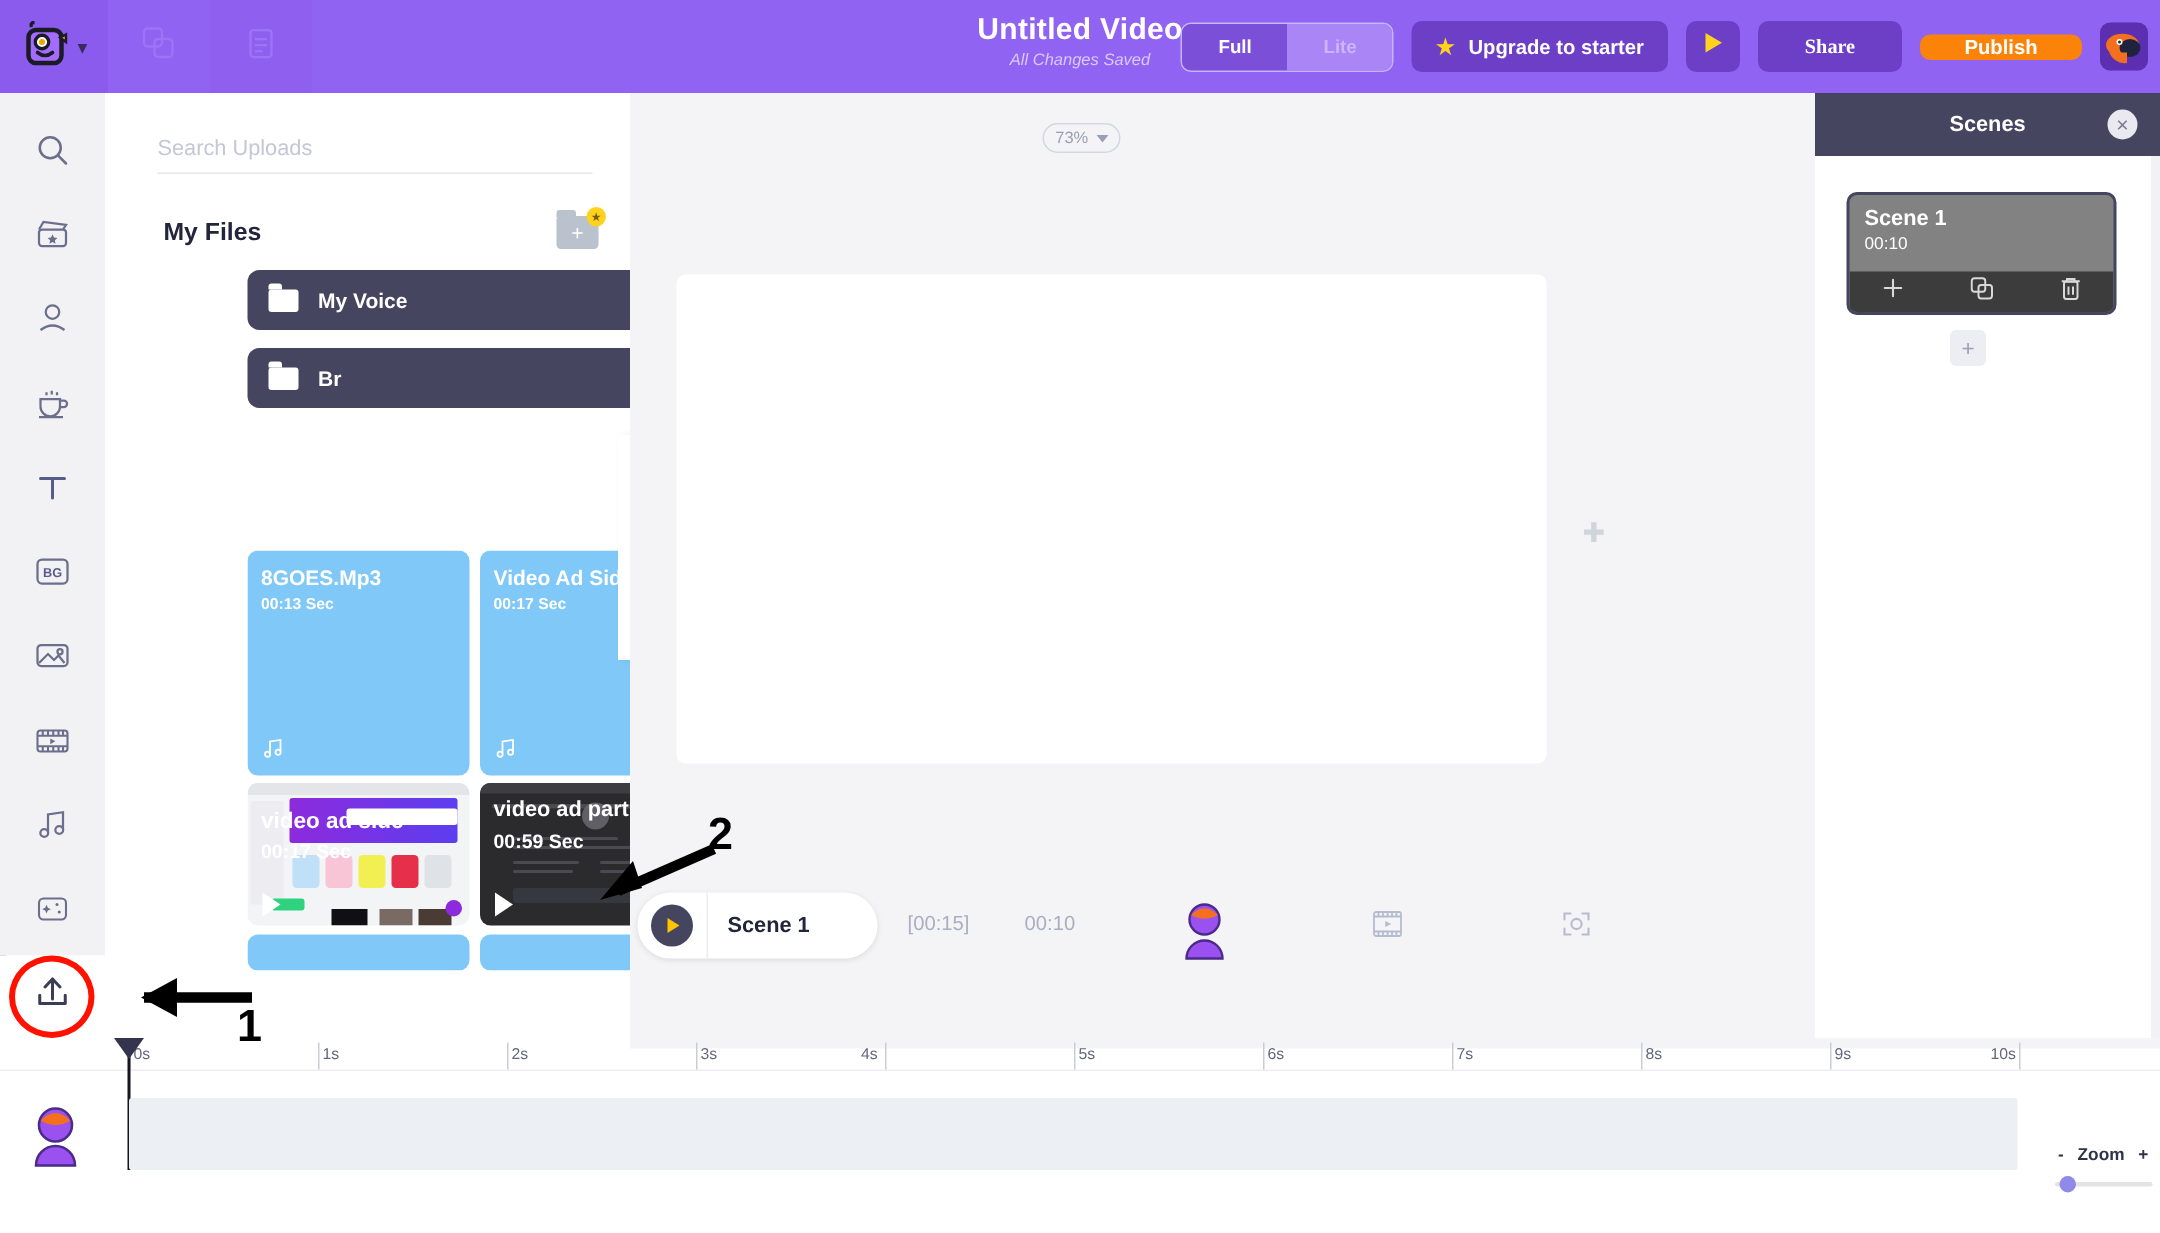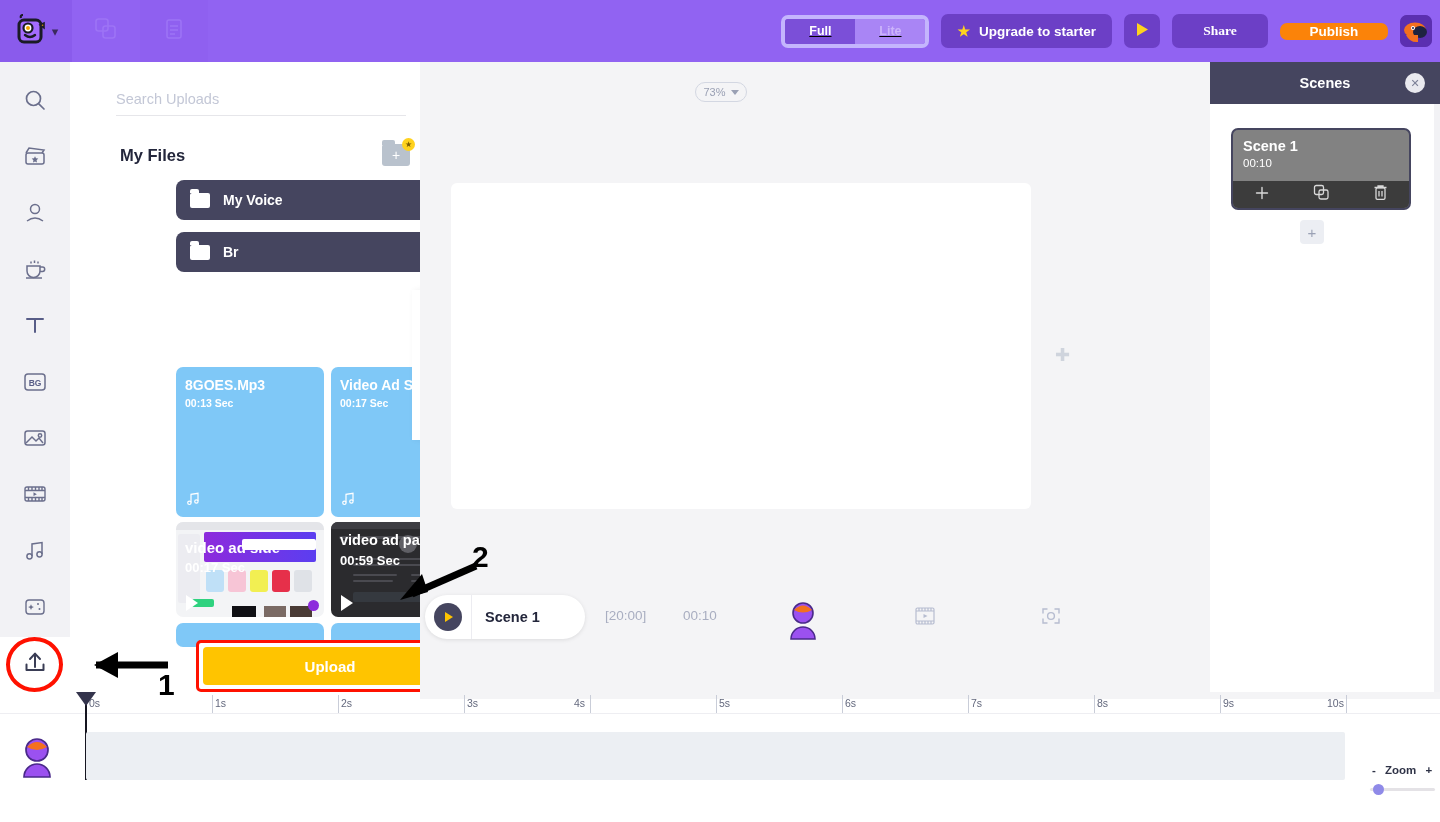--- a/index.html
+++ b/index.html
@@ -34,21 +34,21 @@
     color:#ffffff; font-size:20px; font-weight:bold; letter-spacing:.2px;
     line-height:24px;
   }
   .doc-sub { color:#d9c9ff; font-size:11px; font-style:italic; line-height:14px; margin-top:1px;}
 
   .hdr-right {
     position:absolute; right:8px; top:0; height:62px;
     display:flex; align-items:center; gap:12px;
   }
   .seg {
-    display:flex; border:4px solid #c4b5fd; border-radius:7px; overflow:hidden; height:33px;text-decoration:underline;
+    display:flex; border:1px solid #c4b5fd; border-radius:7px; overflow:hidden; height:33px;
   }
   .seg-btn {
     width:70px; display:flex; align-items:center; justify-content:center;
     font-size:12.5px; font-weight:bold; color:#ffffff;
   }
   .seg-btn.active { background:#7b4fd8; }
   .seg-btn.inactive { background:#a985f5; color:#cbb4fa; }
   .btn-upgrade {
     height:34px; background:#6c3fc6; border-radius:7px; color:#fff;
     display:flex; align-items:center; gap:9px; padding:0 16px;
@@ -78,21 +78,21 @@
   }
   .rail-item { width:70px; height:57px; display:flex; align-items:center; justify-content:center; color:#6b6f8c; }
   .rail-bottom {
     position:absolute; left:0; top:637px; width:70px; height:55px;
     background:#ffffff; display:flex; align-items:center; justify-content:center;
   }
   .rail-active-bar { position:absolute; left:0; top:637px; width:4px; height:55px; background:#a46bff; }
 
   
   .panel {
-    position:absolute; left:86px; top:62px; width:350px; height:735px;
+    position:absolute; left:75px; top:62px; width:350px; height:735px;
     background:#ffffff;
   }
   .search-row { position:absolute; left:30px; top:25px; width:290px; }
   .search-inp {
     width:290px; border:none; border-bottom:1px solid #e6e6ea; outline:none;
     font-size:14.5px; color:#9aa0b4; padding:4px 0 8px 0; background:transparent;
     font-family:"Liberation Sans", sans-serif;
   }
   .search-inp::placeholder { color:#c3c7d6; }
   .myfiles-row {
@@ -295,20 +295,24 @@
     <div class="hdr-tab alt">
       <span>
         <svg width="22" height="24" viewBox="0 0 22 24" fill="none" stroke="#9d74f5" stroke-width="1.5">
           <rect x="4" y="3" width="14" height="18" rx="2"></rect>
             <path d="M7 9h8M7 13h8M7 17h5"></path>
         </svg>
       </span>
     </div>
     <div class="hdr-spacer"></div>
 
+    <div class="title-wrap">
+      <div class="doc-title">Untitled Video</div>
+      <div class="doc-sub">All Changes Saved</div>
+    </div>
 
     <div class="hdr-right">
       <div class="seg">
         <div class="seg-btn active">Full</div>
         <div class="seg-btn inactive">Lite</div>
       </div>
       <div class="btn-upgrade">
         <span class="star">★</span>
         <span>Upgrade to starter</span>
       </div>
@@ -523,23 +527,20 @@
         <div style="position:absolute;left:68px;top:13px;width:18px;height:18px;border-radius:50%;background:#6d6d73;opacity:.8;"></div>
         <div class="mt" style="top:10px;font-size:14.5px;">video ad part 1 sc...</div>
         <div class="ms" style="top:31px;font-size:13px;">00:59 Sec</div>
         <div class="playtri"></div>
       </div>
 
       <div class="media-card" style="left:0;top:256px;height:24px;"></div>
       <div class="media-card" style="left:155px;top:256px;height:24px;"></div>
     </div>
 
-    <div class="upload-hl">
-      <div class="upload-btn">Upload</div>
-    </div>
 
     <div class="upload-hint">
       <div>You can upload images, audios and videos</div>
       <div>up to a maximum of 25GB</div>
     </div>
   </div>
   <div class="panel-collapse">
     <span>❮</span>
   </div>
 
@@ -555,21 +556,21 @@
   <div class="playbar">
     <div class="scene-chip">
       <span class="chip-play">
         <svg width="11" height="12" viewBox="0 0 11 12">
             <path d="M2 1 L10 6 L2 11 Z" fill="#ffc400"></path>
           </svg>
       </span>
       <span class="chip-sep"></span>
       <span class="chip-label">Scene 1</span>
     </div>
-    <div class="pb-time" style="left:185px;">[20:00]</div>
+    <div class="pb-time" style="left:185px;">[00:15]</div>
     <div class="pb-time" style="left:263px;">00:10</div>
     <div class="pb-icon" style="left:366px;">
       <svg width="34" height="38" viewBox="0 0 34 38">
         <circle cx="17" cy="11" r="10" fill="#9b51f0" stroke="#4a2a8a" stroke-width="1.6"></circle>
         <path d="M8 8 q9 -9 18 0 q-9 5 -18 0z" fill="#f4701e"></path>
         <path d="M5 37 a12 12 0 0 1 24 0 z" fill="#9b51f0" stroke="#4a2a8a" stroke-width="1.6"></path>
       </svg>
     </div>
     <div class="pb-icon" style="left:494px;top:16px;">
       <svg width="22" height="20" viewBox="0 0 22 20" fill="none" stroke="#b6bcd0" stroke-width="1.2">

